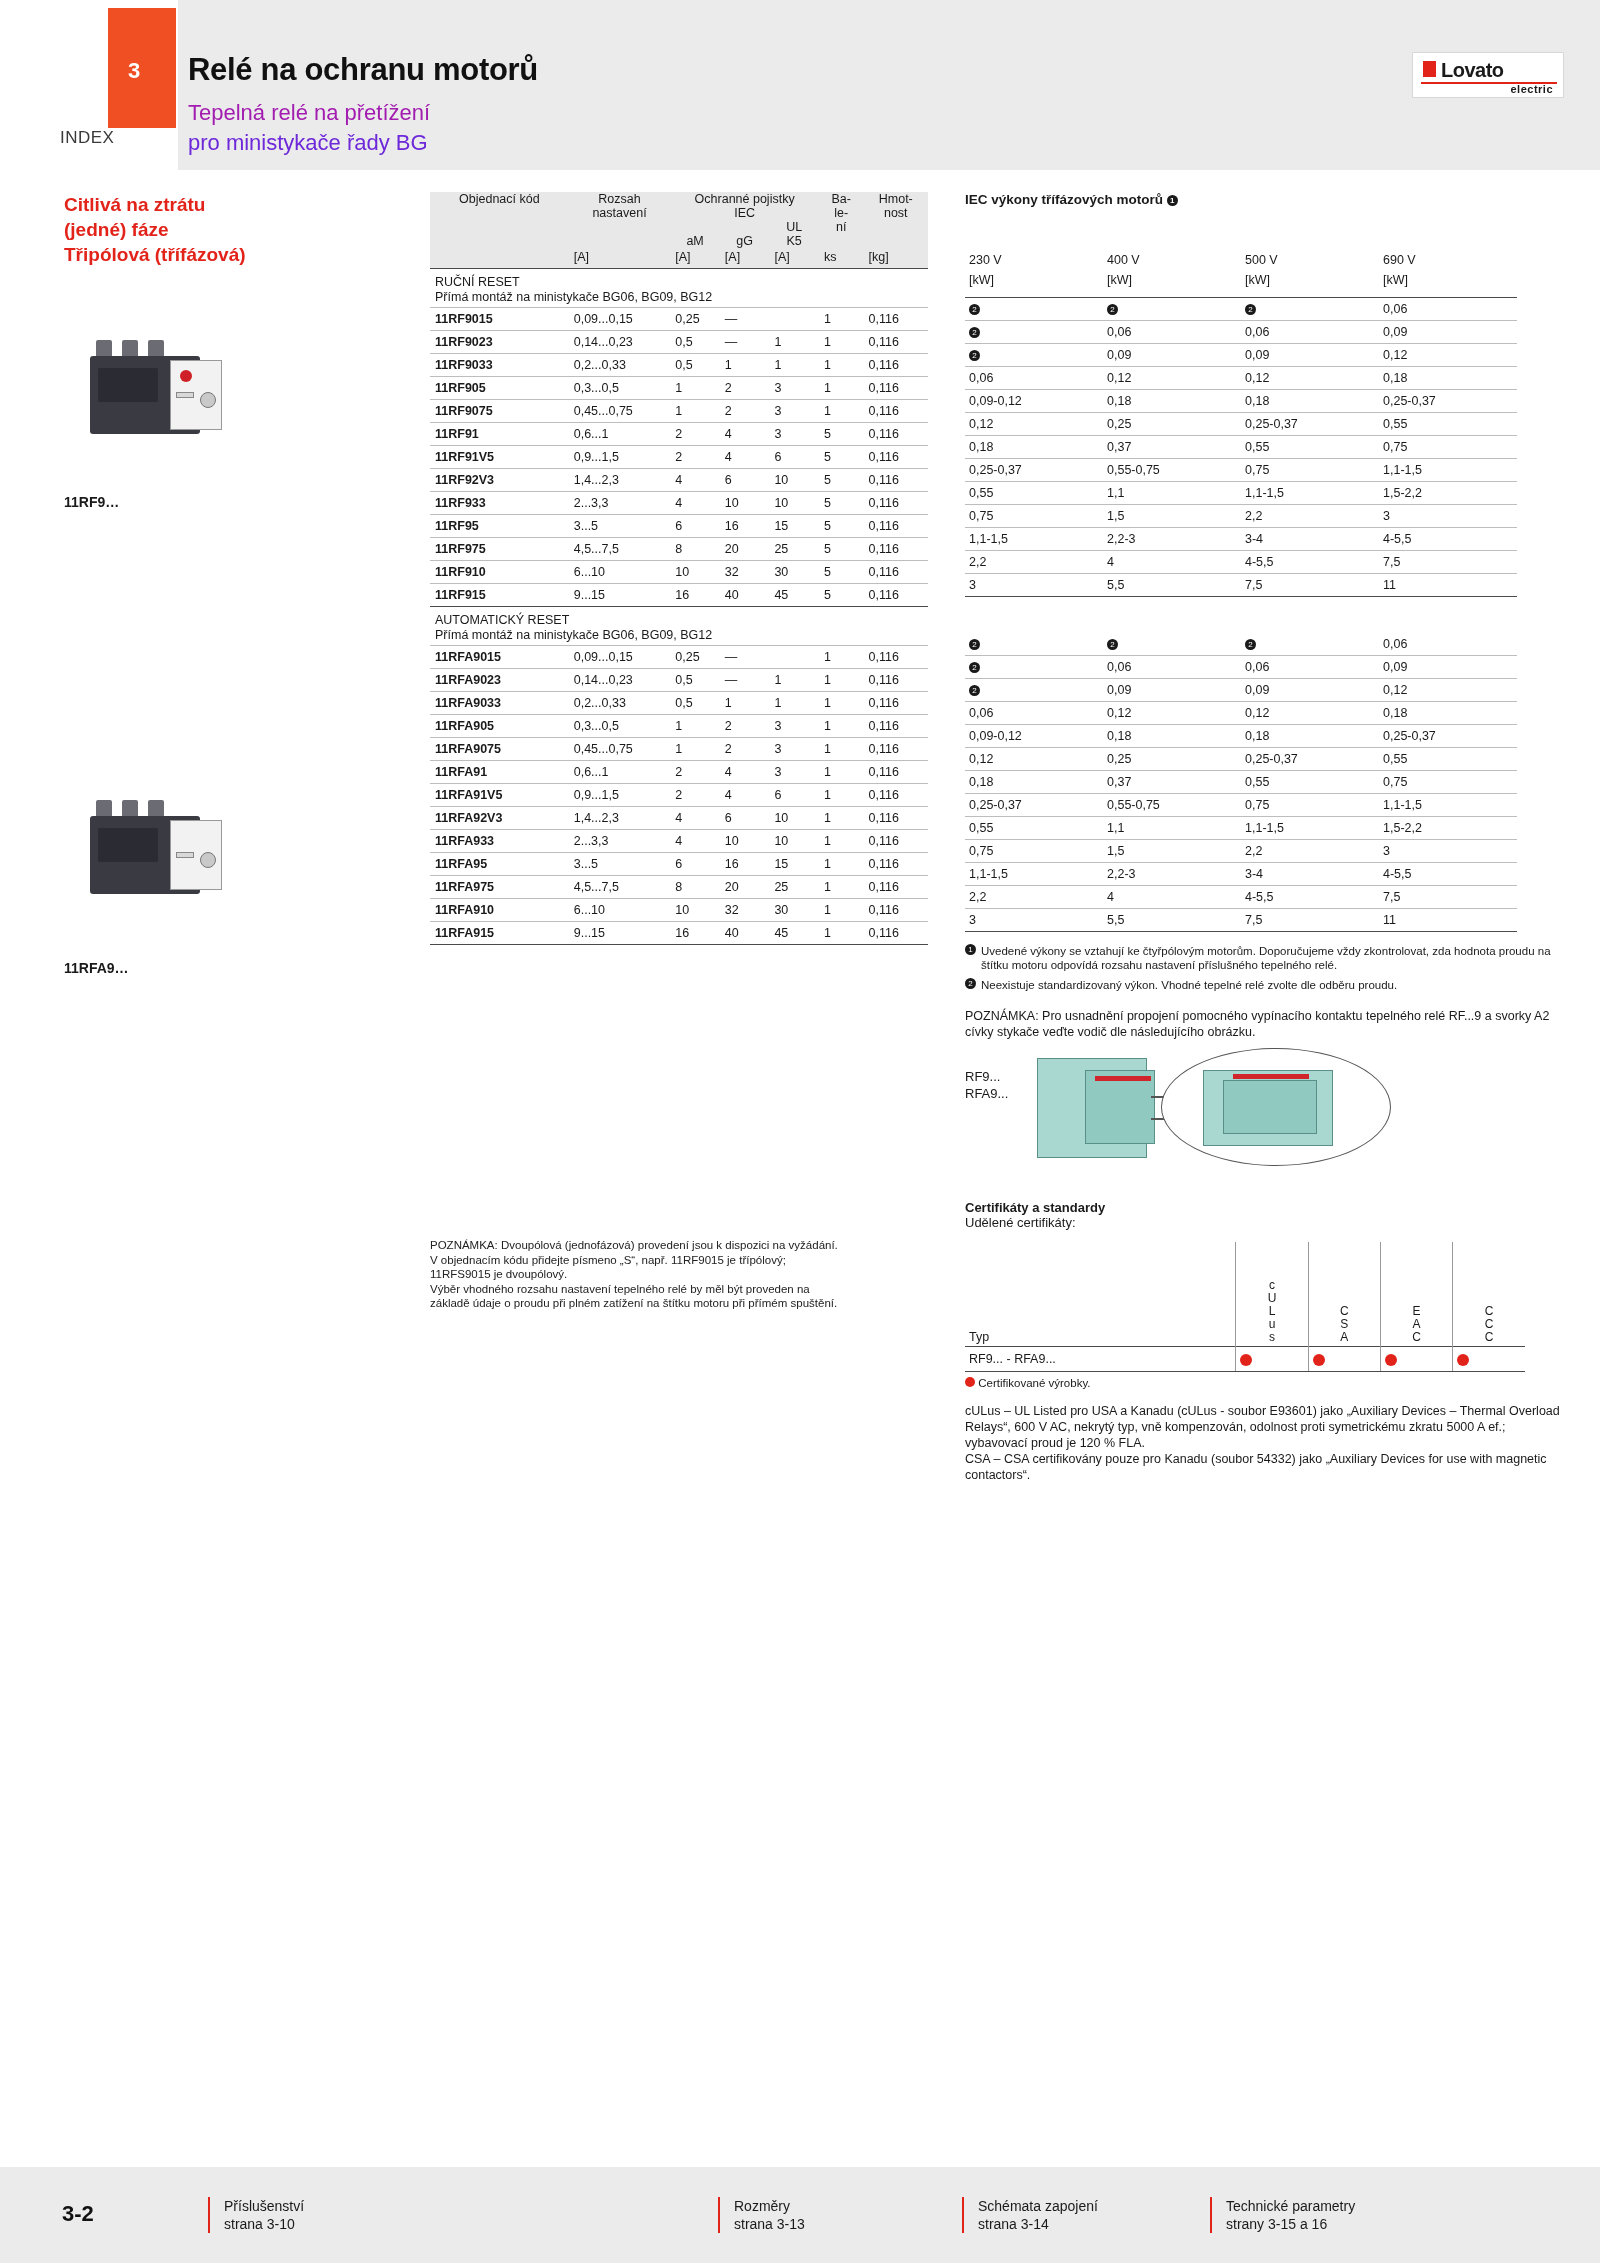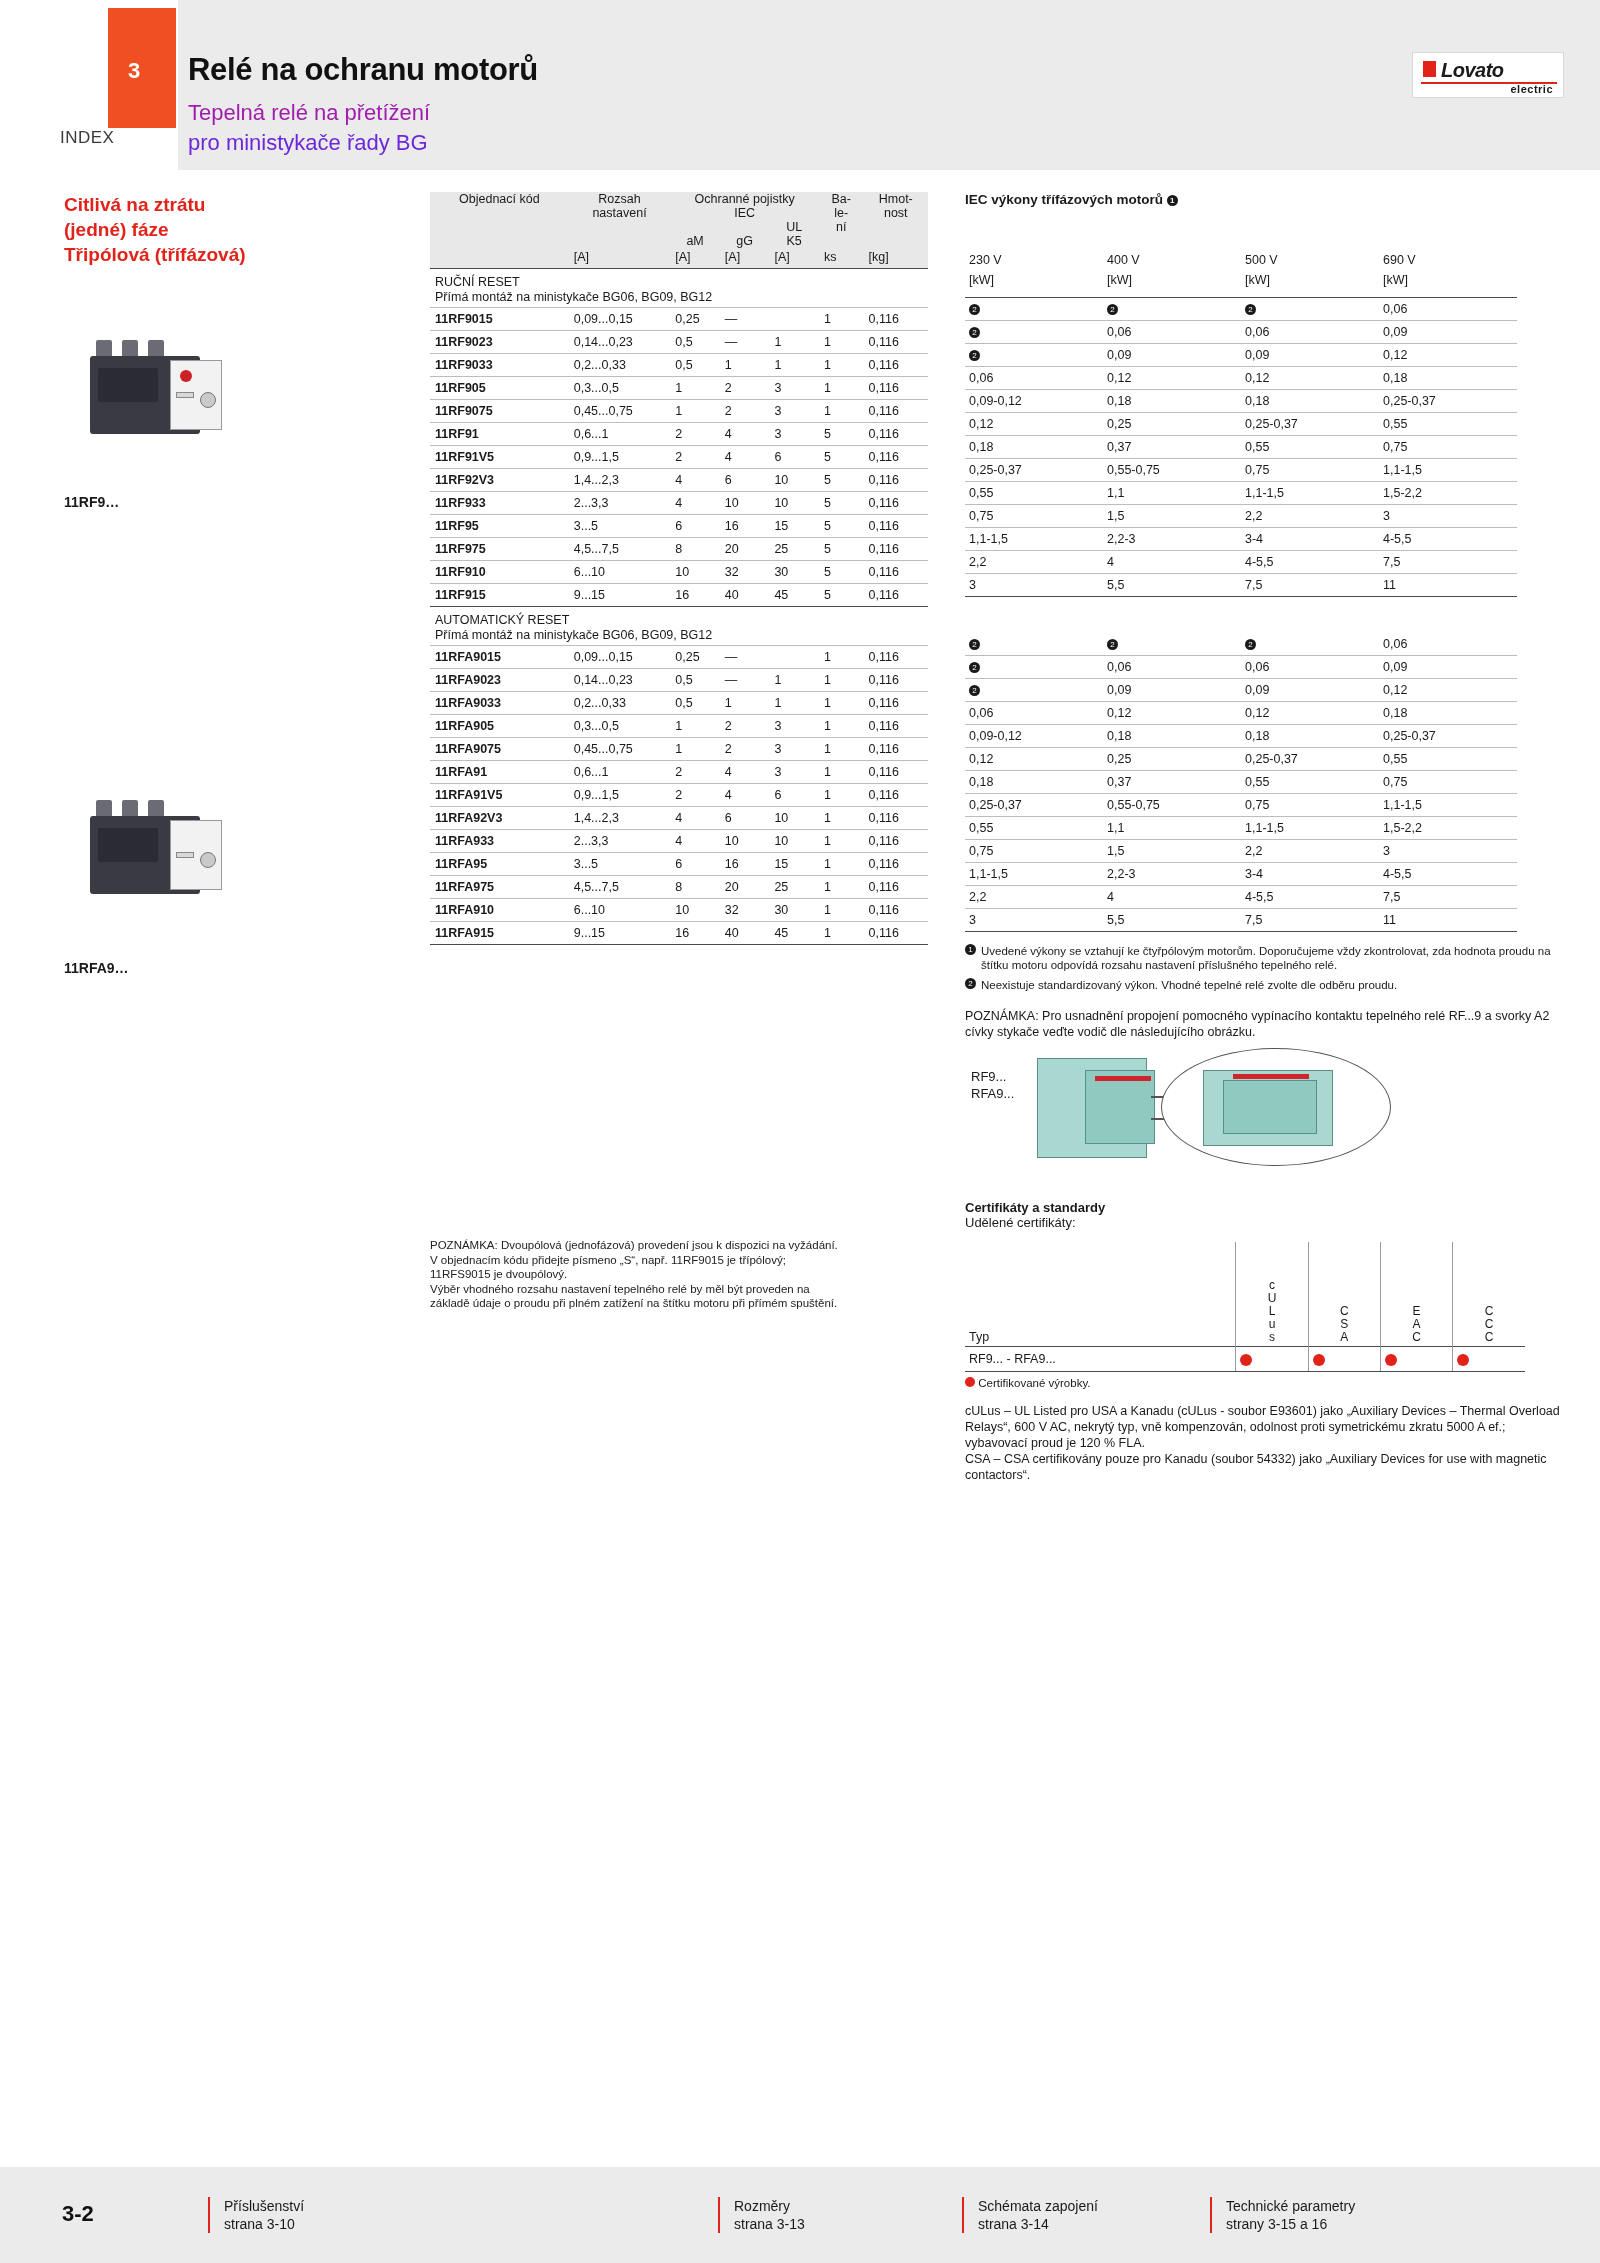--- a/index.html
+++ b/index.html
@@ -20,21 +20,21 @@
   .orange-box { position:absolute; left:108px; top:8px; width:68px; height:120px; background:#f04e23; }
   .chapter-num { position:absolute; left:128px; top:58px; color:#ffffff; font-size:22px; font-weight:bold; }
   .index-label { position:absolute; left:60px; top:128px; font-size:17px; color:#3a3a3a; letter-spacing:0.5px;}
   .head-rule { position:absolute; left:176px; top:0; width:1424px; height:170px; border-left:2px solid #ffffff;}
   .title-main { position:absolute; left:188px; top:52px; font-size:31px; font-weight:bold; color:#111; letter-spacing:-0.3px;}
   .title-sub1 { position:absolute; left:188px; top:100px; font-size:22px; color:#a21caf;text-align:center; }
   .title-sub2 { position:absolute; left:188px; top:130px; font-size:22px; color:#6d28d9; }
 
   .logo { position:absolute; right:36px; top:52px; width:152px; height:46px; background:#ffffff; border:1px solid #d8d8d8;}
   .logo-red { position:absolute; left:10px; top:8px; width:13px; height:16px; background:#e2231a;}
-  .logo-t1 { position:absolute; left:28px; top:6px; font-size:20px; font-weight:bold; color:#1a1a1a; letter-spacing:-0.5px;font-style:italic;}
+  .logo-t1 { position:absolute; left:28px; top:6px; font-size:20px; font-weight:bold; color:#1a1a1a; letter-spacing:-0.5px;}
   .logo-line { position:absolute; left:8px; top:29px; width:136px; height:2px; background:#e2231a;}
   .logo-t2 { position:absolute; right:10px; top:30px; font-size:11px; font-weight:bold; color:#1a1a1a; letter-spacing:0.5px;}
 
   
   .left-head { position:absolute; left:64px; top:192px; width:240px; color:#e2231a; font-weight:bold; font-size:19px; line-height:25px; }
 
   .photo1 { position:absolute; left:62px; top:330px; width:180px; height:140px; }
   .cap1 { position:absolute; left:64px; top:494px; font-size:14px; font-weight:bold;text-align:right;}
   .photo2 { position:absolute; left:62px; top:790px; width:180px; height:140px; }
   .cap2 { position:absolute; left:64px; top:960px; font-size:14px; font-weight:bold;}
@@ -75,21 +75,21 @@
   .gap-block { height:30px; }
 
   .fn { font-size:11.5px; line-height:14px; margin-top:6px; display:flex; gap:5px;}
   .fn .m { flex:0 0 auto; }
   .circ { display:inline-block; width:11px; height:11px; border-radius:50%; background:#1a1a1a; color:#fff; font-size:8px; line-height:11px; text-align:center; vertical-align:1px;}
 
   .note2 { font-size:12.5px; line-height:16px; margin-top:16px; }
 
   
   .diagram { position:relative; width:560px; height:120px; margin-top:16px; }
-  .dg-lbl { position:absolute; left:6px; top:12px; font-size:13px; line-height:17px; }
+  .dg-lbl { position:absolute; left:0; top:12px; font-size:13px; line-height:17px; }
   .dg-box { position:absolute; left:72px; top:2px; width:110px; height:100px; background:#a8d8d0; border:1px solid #5a8f89; }
   .dg-box2 { position:absolute; left:120px; top:14px; width:70px; height:74px; background:#8fc9c0; border:1px solid #5a8f89; }
   .dg-red { position:absolute; left:130px; top:20px; width:56px; height:5px; background:#d0252b; }
   .dg-circle { position:absolute; left:196px; top:-8px; width:230px; height:118px; border:1.5px solid #555; border-radius:50%; background:#ffffff; }
   .dg-inner { position:absolute; left:238px; top:14px; width:130px; height:76px; background:#a8d8d0; border:1px solid #5a8f89;}
   .dg-inner2 { position:absolute; left:258px; top:24px; width:94px; height:54px; background:#8fc9c0; border:1px solid #5a8f89;}
   .dg-redw { position:absolute; left:268px; top:18px; width:76px; height:5px; background:#d0252b;}
   .dg-line { position:absolute; left:186px; top:40px; width:16px; height:1.5px; background:#555;}
   .dg-line2 { position:absolute; left:186px; top:62px; width:16px; height:1.5px; background:#555;}
 

